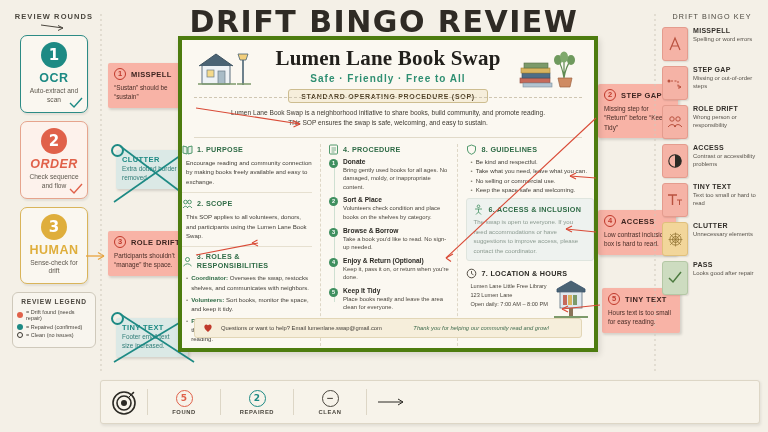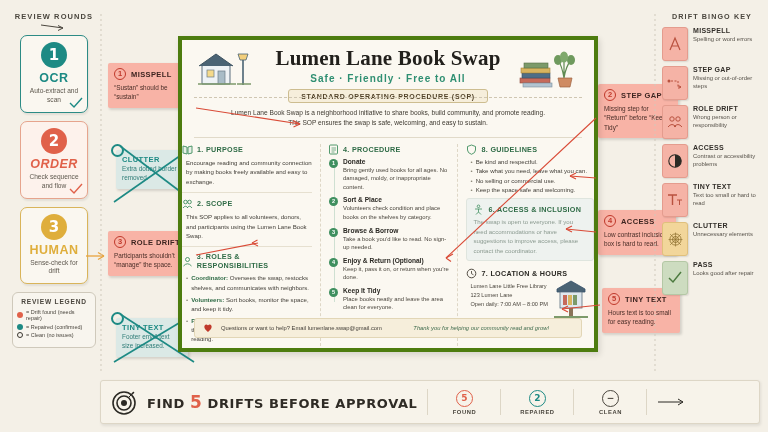--- a/index.html
+++ b/index.html
@@ -154,21 +154,21 @@
   .doc-footer {
     position:absolute; left:12px; right:12px; bottom:10px;
     background:#f6eedb; border:1px solid #e2d6b6; border-radius:3px;
     padding: 4px 8px; display:flex; align-items:center; gap:8px;
   }
   .foot-txt { font-size:5.8px; color:#45403a; }
   .foot-thanks { font-size:5.8px; font-style:italic; color:#3f6b4d; margin-left:auto; margin-right:24px;}
 
   
   .right-rail { position:absolute; right:6px; top:12px; width:100px; }
-  .key-head { font-size:7.2px; font-weight:bold; letter-spacing:1.1px; text-align:center; color:#4a463e; margin-bottom:6px;}
+  .key-head { font-size:7.2px; font-weight:normal; letter-spacing:1.1px; text-align:center; color:#4a463e; margin-bottom:6px;}
   .key-row { display:flex; gap:5px; align-items:flex-start; margin-bottom:5px; }
   .key-card {
     width:26px; height:34px; border-radius:3px; flex:none;
     background:#f5b3a6; border:1px solid #e49c8e;
     display:flex; align-items:center; justify-content:center;
     box-shadow: 1px 1px 1.5px rgba(0,0,0,.1);
   }
   .key-card.gold { background:#f2d69a; border-color:#e0c07c; }
   .key-card.green{ background:#cddcc0; border-color:#b4c8a5; }
   .key-name { font-size:7px; font-weight:bold; color:#332f2a; letter-spacing:.3px; }
@@ -204,20 +204,21 @@
     font-size:16px; letter-spacing:.5px; white-space:nowrap;
   }
 
   .connector { position:absolute; left:0; top:0; width:768px; height:432px; pointer-events:none; }
 </style>
 </head>
 <body>
 
 <div id="root">
 
+  <div class="main-title">DRIFT BINGO REVIEW</div>
 
   <div class="left-rail">
     <div class="rail-head">REVIEW ROUNDS</div>
     <svg class="rail-arrow" width="30" height="8">
       <path d="M2 2 L24 5" stroke="#4a463e" stroke-width="1" fill="none"></path>
       <path d="M24 5 L19 2.5 M24 5 L19 7.5" stroke="#4a463e" stroke-width="1" fill="none"></path>
     </svg>
 
     <div class="round-card teal">
       <div class="round-num">1</div>
@@ -605,25 +606,20 @@
   </div>
 
   <div class="bottom-bar">
     <svg width="26" height="26">
       <circle cx="13" cy="14" r="11" fill="none" stroke="#2b2924" stroke-width="1.6"></circle>
       <circle cx="13" cy="14" r="7" fill="none" stroke="#2b2924" stroke-width="1.6"></circle>
       <circle cx="13" cy="14" r="3" fill="#2b2924"></circle>
       <path d="M17 9 L23 3" stroke="#2b2924" stroke-width="1"></path>
       <path d="M23 3 L21.5 5.5 M23 3 L20.5 4.5" stroke="#2b2924" stroke-width="1"></path>
     </svg>
-    <div class="find-text">
-      <span>FIND</span>
-      <span class="num">5</span>
-      <span>DRIFTS BEFORE APPROVAL</span>
-    </div>
     <div class="vsep"></div>
     <div class="stat found">
       <div class="stat-circle">5</div>
       <div class="stat-label">FOUND</div>
     </div>
     <div class="vsep"></div>
     <div class="stat repaired">
       <div class="stat-circle">2</div>
       <div class="stat-label">REPAIRED</div>
     </div>

